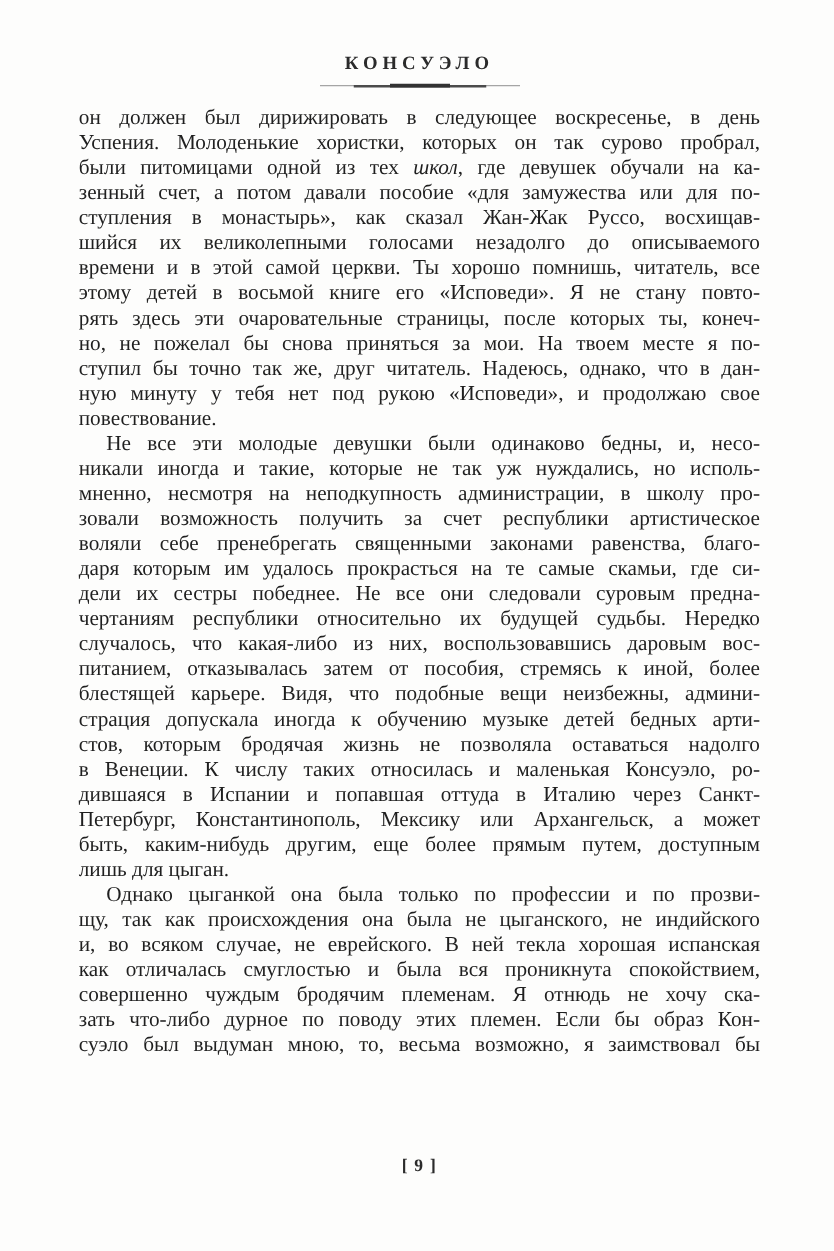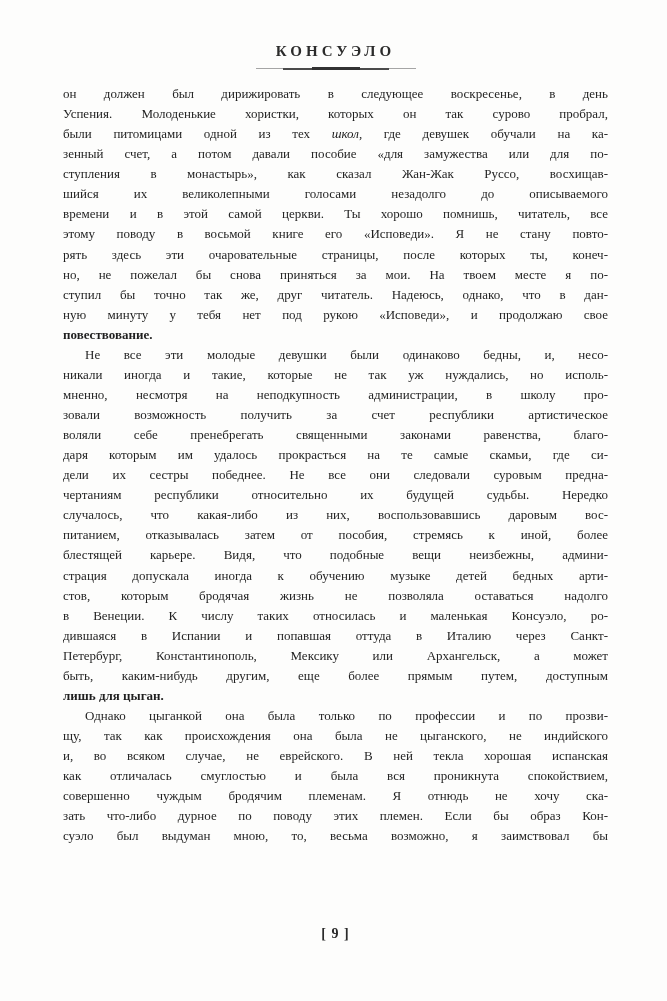--- a/index.html
+++ b/index.html
@@ -40,35 +40,35 @@
     position: absolute; left: 27px; right: 27px; top: 1px; height: 2px;
     background: #4b4b4b;
   }
   .rule-thick {
     position: absolute; left: 56px; right: 56px; top: 0; height: 3px;
     background: #323232;
   }
   .body-text {
     position: absolute;
     top: 84px; left: 63px; width: 545px;
-    font-size: 13px;
+    font-size: 17px;
     line-height: 20.07px;
     color: #1f1f1f;
   }
   .paragraph { margin: 0; padding: 0; }
   .line {
     text-align: justify;
     text-align-last: justify;
     text-justify: inter-word;
     white-space: normal;
     height: 20.07px;
     overflow: visible;
   }
   .line.indent { padding-left: 22px; }
-  .line.para-end { text-align-last: left; font-weight: bold; }
+  .line.para-end { text-align-last: left; }
   .it { font-style: italic; margin-top: 16px; }
   .pagenum {
     position: absolute;
     top: 926px; left: 63px; width: 545px;
     text-align: center;
     font-size: 14px;
     font-weight: bold;
     letter-spacing: 1px;
     color: #2b2b2b;
   }
@@ -89,21 +89,21 @@
 
   <div class="body-text">
       <div class="paragraph">
         <div class="line">он должен был дирижировать в следующее воскресенье, в день</div>
         <div class="line">Успения. Молоденькие хористки, которых он так сурово пробрал,</div>
         <div class="line">были питомицами одной из тех <span class="it">школ</span>, где девушек обучали на ка-</div>
         <div class="line">зенный счет, а потом давали пособие «для замужества или для по-</div>
         <div class="line">ступления в монастырь», как сказал Жан-Жак Руссо, восхищав-</div>
         <div class="line">шийся их великолепными голосами незадолго до описываемого</div>
         <div class="line">времени и в этой самой церкви. Ты хорошо помнишь, читатель, все</div>
-        <div class="line">этому поводу в восьмой книге его «Исповеди». Я не стану повто-</div>
+        <div class="line">этому детей в восьмой книге его «Исповеди». Я не стану повто-</div>
         <div class="line">рять здесь эти очаровательные страницы, после которых ты, конеч-</div>
         <div class="line">но, не пожелал бы снова приняться за мои. На твоем месте я по-</div>
         <div class="line">ступил бы точно так же, друг читатель. Надеюсь, однако, что в дан-</div>
         <div class="line">ную минуту у тебя нет под рукою «Исповеди», и продолжаю свое</div>
         <div class="line para-end">повествование.</div>
       </div>
       <div class="paragraph">
         <div class="line indent">Не все эти молодые девушки были одинаково бедны, и, несо-</div>
         <div class="line">никали иногда и такие, которые не так уж нуждались, но исполь-</div>
         <div class="line">мненно, несмотря на неподкупность администрации, в школу про-</div>

